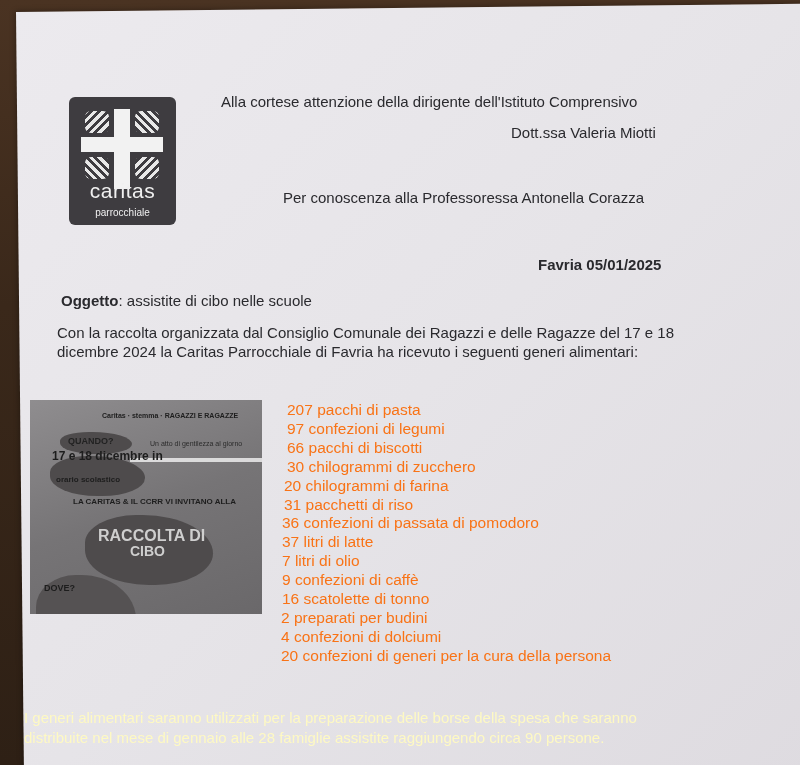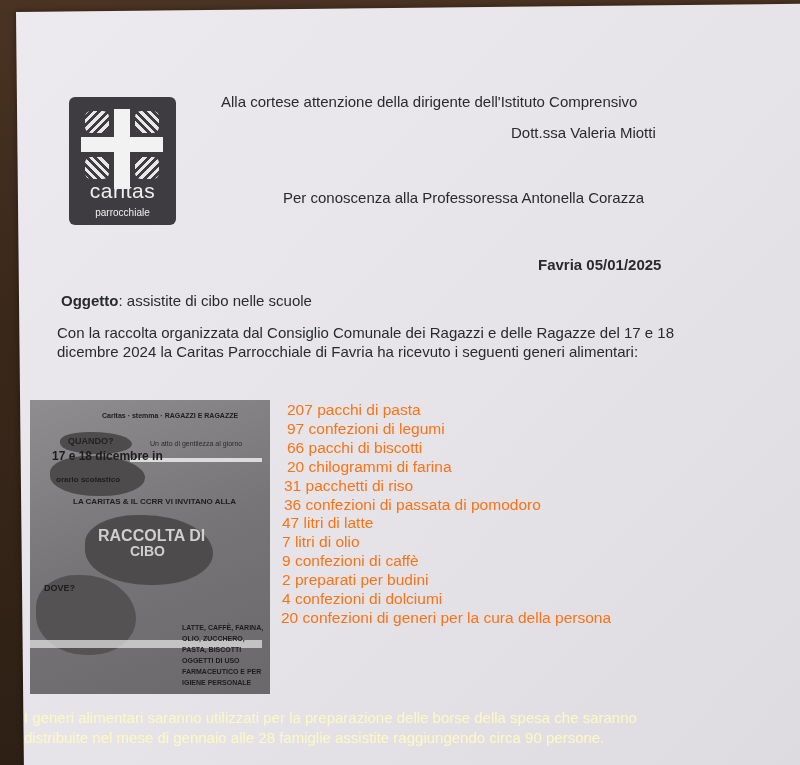--- a/index.html
+++ b/index.html
@@ -40,24 +40,23 @@
   .txt { position: absolute; color: #2a2a2e; font-size: 15px; white-space: nowrap; }
   .addr1 { left: 221px; top: 93px; }
   .addr2 { left: 511px; top: 124px; }
   .addr3 { left: 283px; top: 189px; }
   .date { left: 538px; top: 256px; font-weight: bold; }
   .subject { left: 61px; top: 292px; }
   .subject b { font-weight: bold; }
   .intro { left: 57px; top: 323px; line-height: 19px; white-space: normal; width: 640px; }
 
   .poster {
-    position: absolute; left: 30px; top: 400px; width: 232px; height: 294px;
+    position: absolute; left: 30px; top: 400px; width: 232px; height: 214px;
     background: linear-gradient(160deg, #8f8d8f 0%, #767476 50%, #6a686a 100%);
     overflow: hidden;
-    padding-left: 8px;
   }
   .poster .blob { position: absolute; background: #4e4b4c; border-radius: 40% 55% 45% 50%; }
   .poster .b-quando { left: 30px; top: 32px; width: 72px; height: 22px; }
   .poster .b-date { left: 20px; top: 56px; width: 95px; height: 40px; }
   .poster .b-title { left: 55px; top: 115px; width: 128px; height: 70px; }
   .poster .b-dove { left: 6px; top: 175px; width: 100px; height: 80px; background: #555253; }
   .poster .light { position: absolute; left: 0; top: 240px; width: 232px; height: 8px; background: #e8e8e8; opacity: 0.7; }
   .poster .light2 { position: absolute; left: 100px; top: 58px; width: 132px; height: 4px; background: #f4f4f4; opacity: 0.8; }
   .poster span { position: absolute; color: #1d1d1d; font-size: 7px; font-weight: bold; white-space: nowrap; }
   .poster .p-logos { left: 72px; top: 12px; }
@@ -134,24 +133,26 @@
 PASTA, BISCOTTI
 OGGETTI DI USO
 FARMACEUTICO E PER
 IGIENE PERSONALE</span>
 </div>
 
 <ul class="items">
   <li>207 pacchi di pasta</li>
   <li>97 confezioni di legumi</li>
   <li>66 pacchi di biscotti</li>
+  <li>30 chilogrammi di zucchero</li>
   <li>20 chilogrammi di farina</li>
   <li>31 pacchetti di riso</li>
   <li>36 confezioni di passata di pomodoro</li>
-  <li>47 litri di latte</li>
+  <li>37 litri di latte</li>
   <li>7 litri di olio</li>
   <li>9 confezioni di caffè</li>
+  <li>16 scatolette di tonno</li>
   <li>2 preparati per budini</li>
   <li>4 confezioni di dolciumi</li>
   <li>20 confezioni di generi per la cura della persona</li>
 </ul>
 
 <div class="closing">I generi alimentari saranno utilizzati per la preparazione delle borse della spesa che saranno distribuite nel mese di gennaio alle 28 famiglie assistite raggiungendo circa 90 persone.</div>
 
 </body></html>

